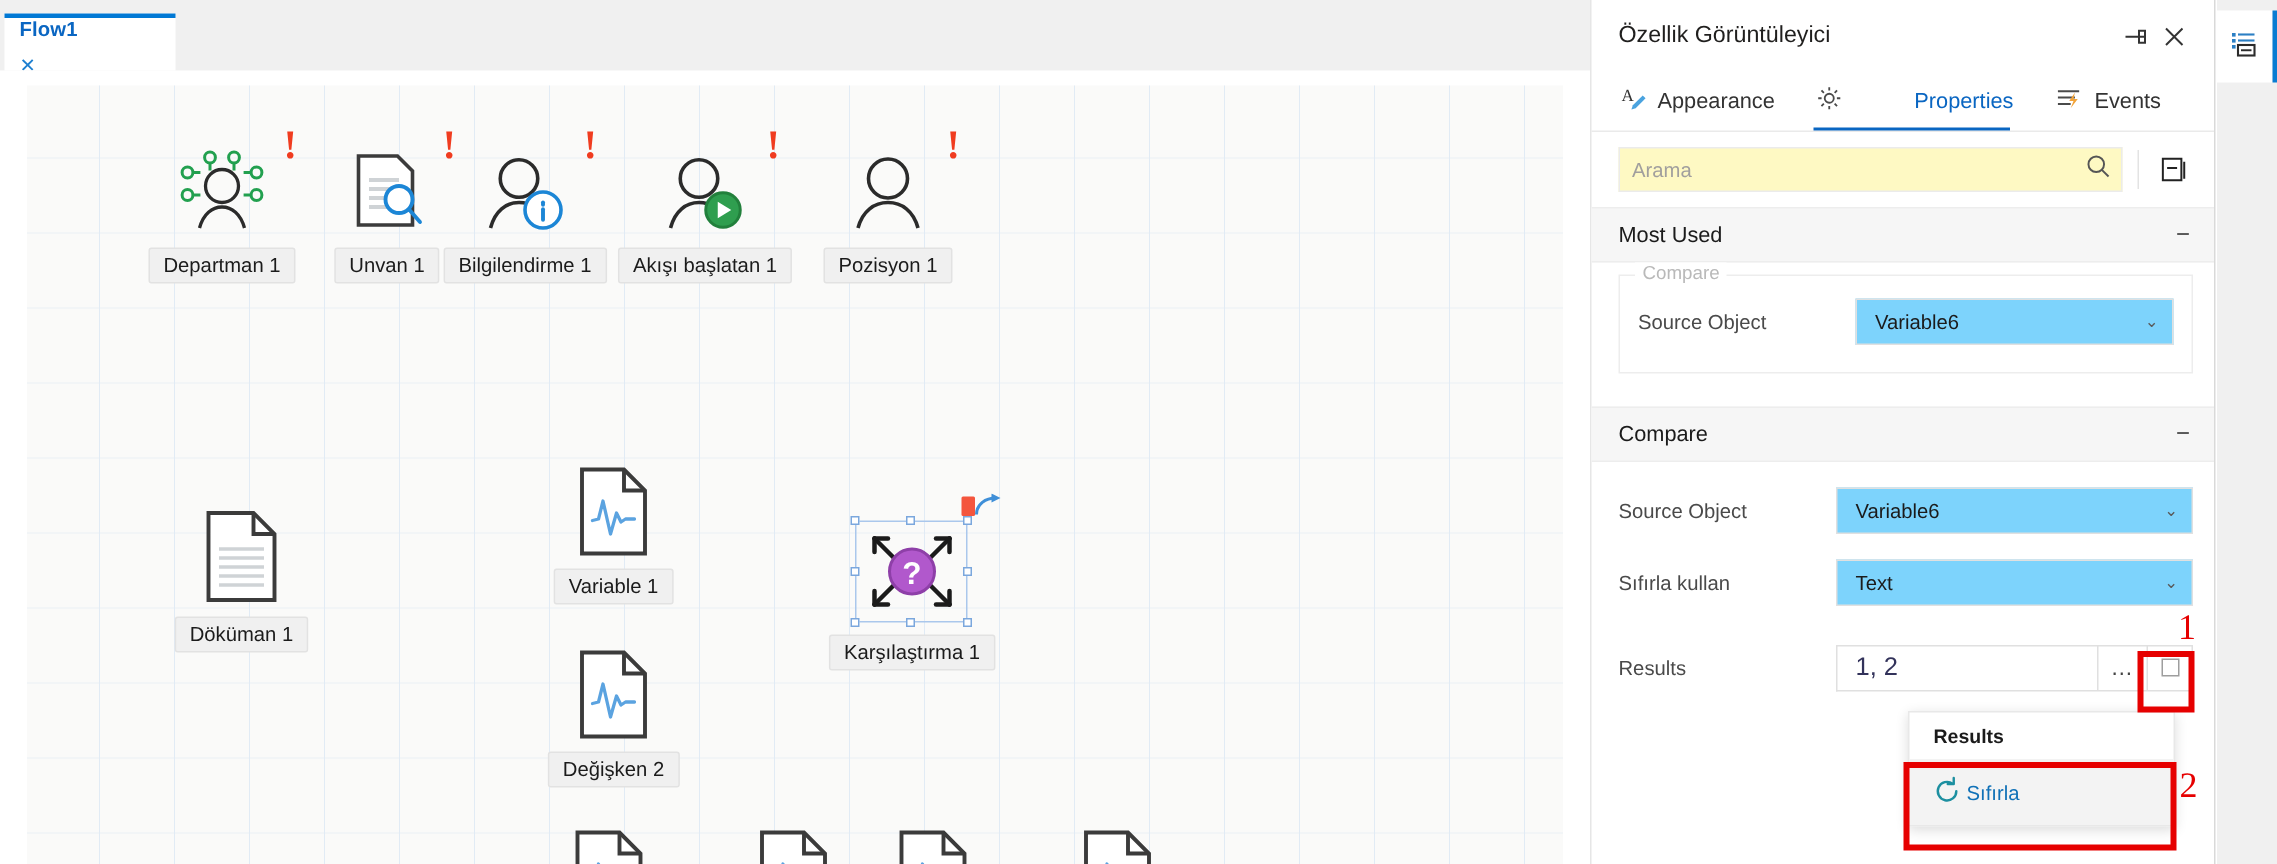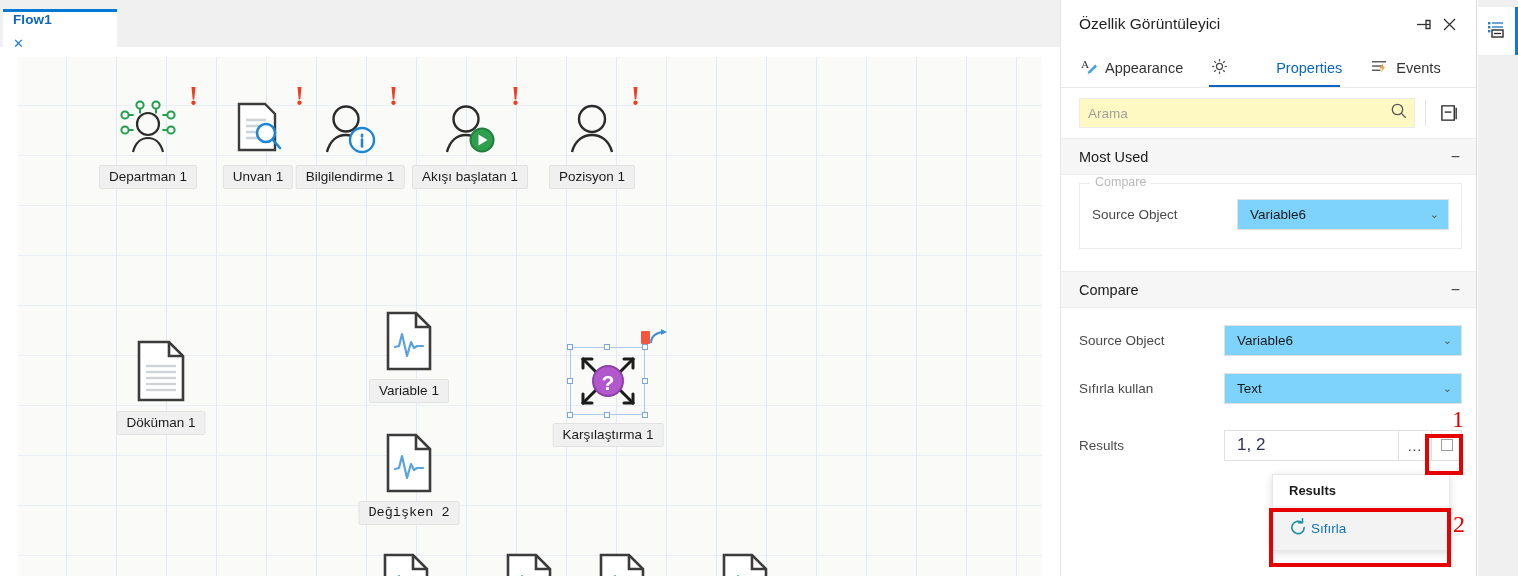--- a/index.html
+++ b/index.html
@@ -345,21 +345,21 @@
         </div>
 
         <div class="node" style="left:364px; top:374px;">
           <div class="node-icon" style="width:54px;height:64px;">
             <svg width="48" height="60" viewBox="0 0 48 60">
               <path d="M3 2h28l14 14v42H3z" fill="#fff" stroke="#3b3b3b" stroke-width="2.6"></path>
               <path d="M31 2v14h14" fill="none" stroke="#3b3b3b" stroke-width="2.6"></path>
               <path d="M10 36l4-1 3-12 5 22 4-14 3 6 3-2h6" fill="none" stroke="#5ba3e0" stroke-width="2.2" stroke-linejoin="round" stroke-linecap="round"></path>
             </svg>
           </div>
-          <div class="node-label" style="top:70px;font-family:Liberation Mono, monospace;">Değişken 2</div>
+          <div class="node-label" style="top:70px;">Değişken 2</div>
         </div>
 
         <div class="node" style="left:535px; top:250px;">
           <div class="sel-frame" style="left:17px; top:40px; width:75px; height:68px;"></div>
           <div class="sel-handle" style="left:14px; top:37px;"></div>
           <div class="sel-handle" style="left:51px; top:37px;"></div>
           <div class="sel-handle" style="left:89px; top:37px;"></div>
           <div class="sel-handle" style="left:14px; top:71px;"></div>
           <div class="sel-handle" style="left:89px; top:71px;"></div>
           <div class="sel-handle" style="left:14px; top:105px;"></div>

